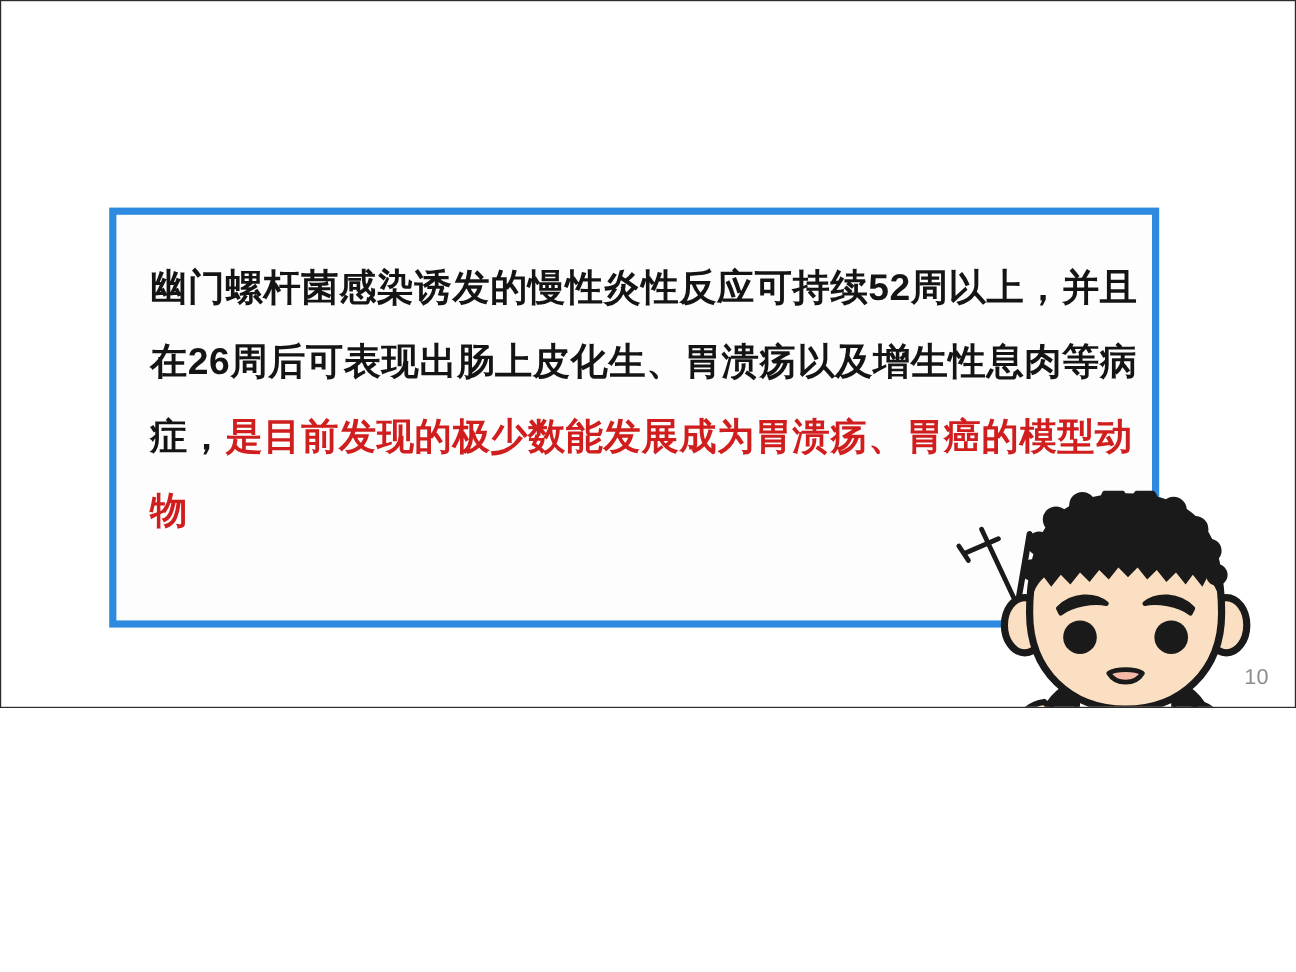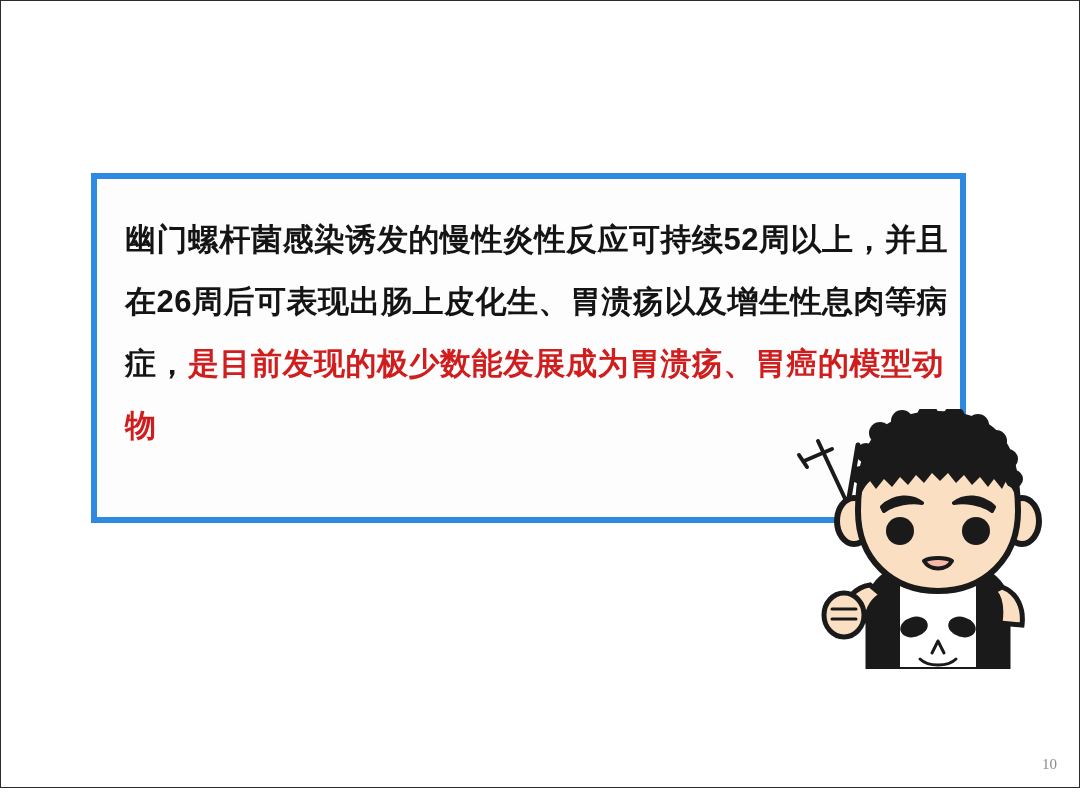--- a/index.html
+++ b/index.html
@@ -6,21 +6,21 @@
     margin: 0;
     padding: 0;
     background: #ffffff;
   }
   body {
     font-family: "Liberation Sans", "DejaVu Sans", sans-serif;
   }
   #slide {
     position: relative;
     width: 1080px;
-    height: 788px;
+    height: 590px;
     background: #ffffff;
     box-sizing: border-box;
     border: 1px solid #2b2b2b;
     overflow: hidden;
   }
 
   
   #content-box {
     position: absolute;
     left: 90px;
@@ -47,23 +47,23 @@
     white-space: normal;
   }
   #body-text .seg-black { color: #141414; }
   #body-text .seg-red   { color: #d01d1d; }
 
   
   #page-number {
     position: absolute;
     right: 22px;
     bottom: 14px;
-    font-size: 15px;
+    font-size: 18px;
     color: #8c8c8c;
-    font-family: Liberation Serif, serif;
+    font-family: Liberation Sans, sans-serif;
     text-align: right;
   }
 
   
   #mascot {
     position: absolute;
     left: 795px;
     top: 408px;
     width: 285px;
     height: 260px;

